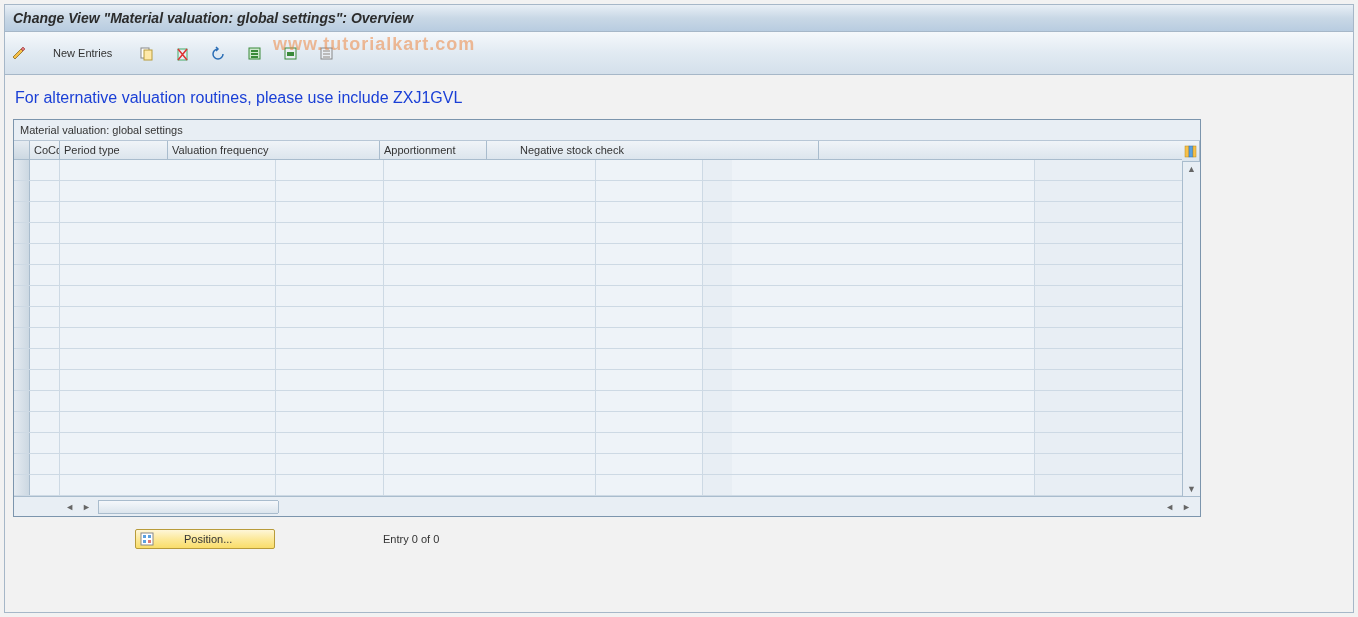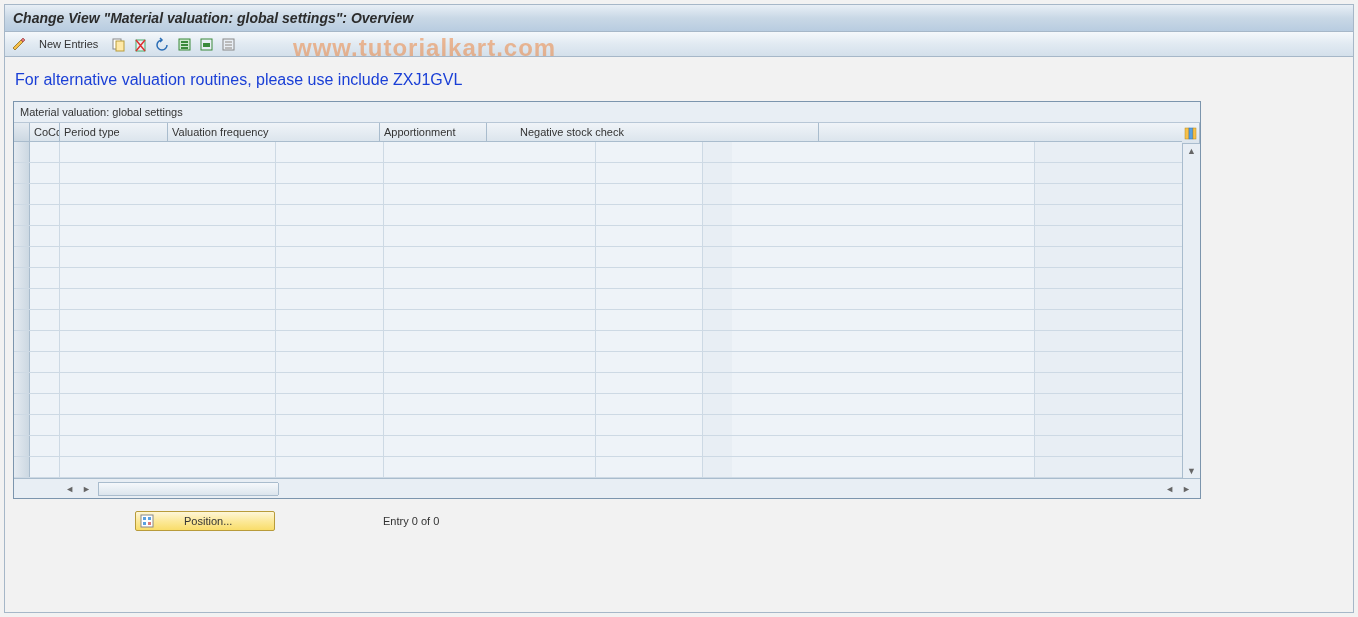--- a/index.html
+++ b/index.html
@@ -26,45 +26,45 @@
     border-bottom: 1px solid #a6b7c8;
     padding: 5px 8px;
     font-style: italic;
     font-weight: bold;
     font-size: 14px;
     color: #2c2c2c;
   }
   .toolbar {
     background: linear-gradient(to bottom, #f5f8fb 0%, #e1eaf2 50%, #d4e0eb 100%);
     border-bottom: 1px solid #a6b7c8;
-    padding: 4px 6px;
-    display: flex;
-    align-items: center;
-    gap: 6px;
+    padding: 13px 6px;
+    display: flex;
+    align-items: center;
+    gap: 20px;
     position: relative;
   }
   .toolbar-icon {
     width: 16px;
     height: 16px;
     display: inline-flex;
     align-items: center;
     justify-content: center;
     cursor: pointer;
   }
   .toolbar-btn-text {
     font-size: 11px;
     color: #333;
     padding: 2px 6px;
     cursor: pointer;
   }
   .watermark {
     position: absolute;
-    left: 288px;
+    left: 268px;
     top: 2px;
-    font-size: 24px;
+    font-size: 18px;
     font-weight: bold;
     color: rgba(237,125,49,0.5);
     letter-spacing: 1px;
     pointer-events: none;
   }
   .info-text {
     color: #1a3fd6;
     font-size: 16px;
     padding: 14px 10px 12px 10px;
   }

